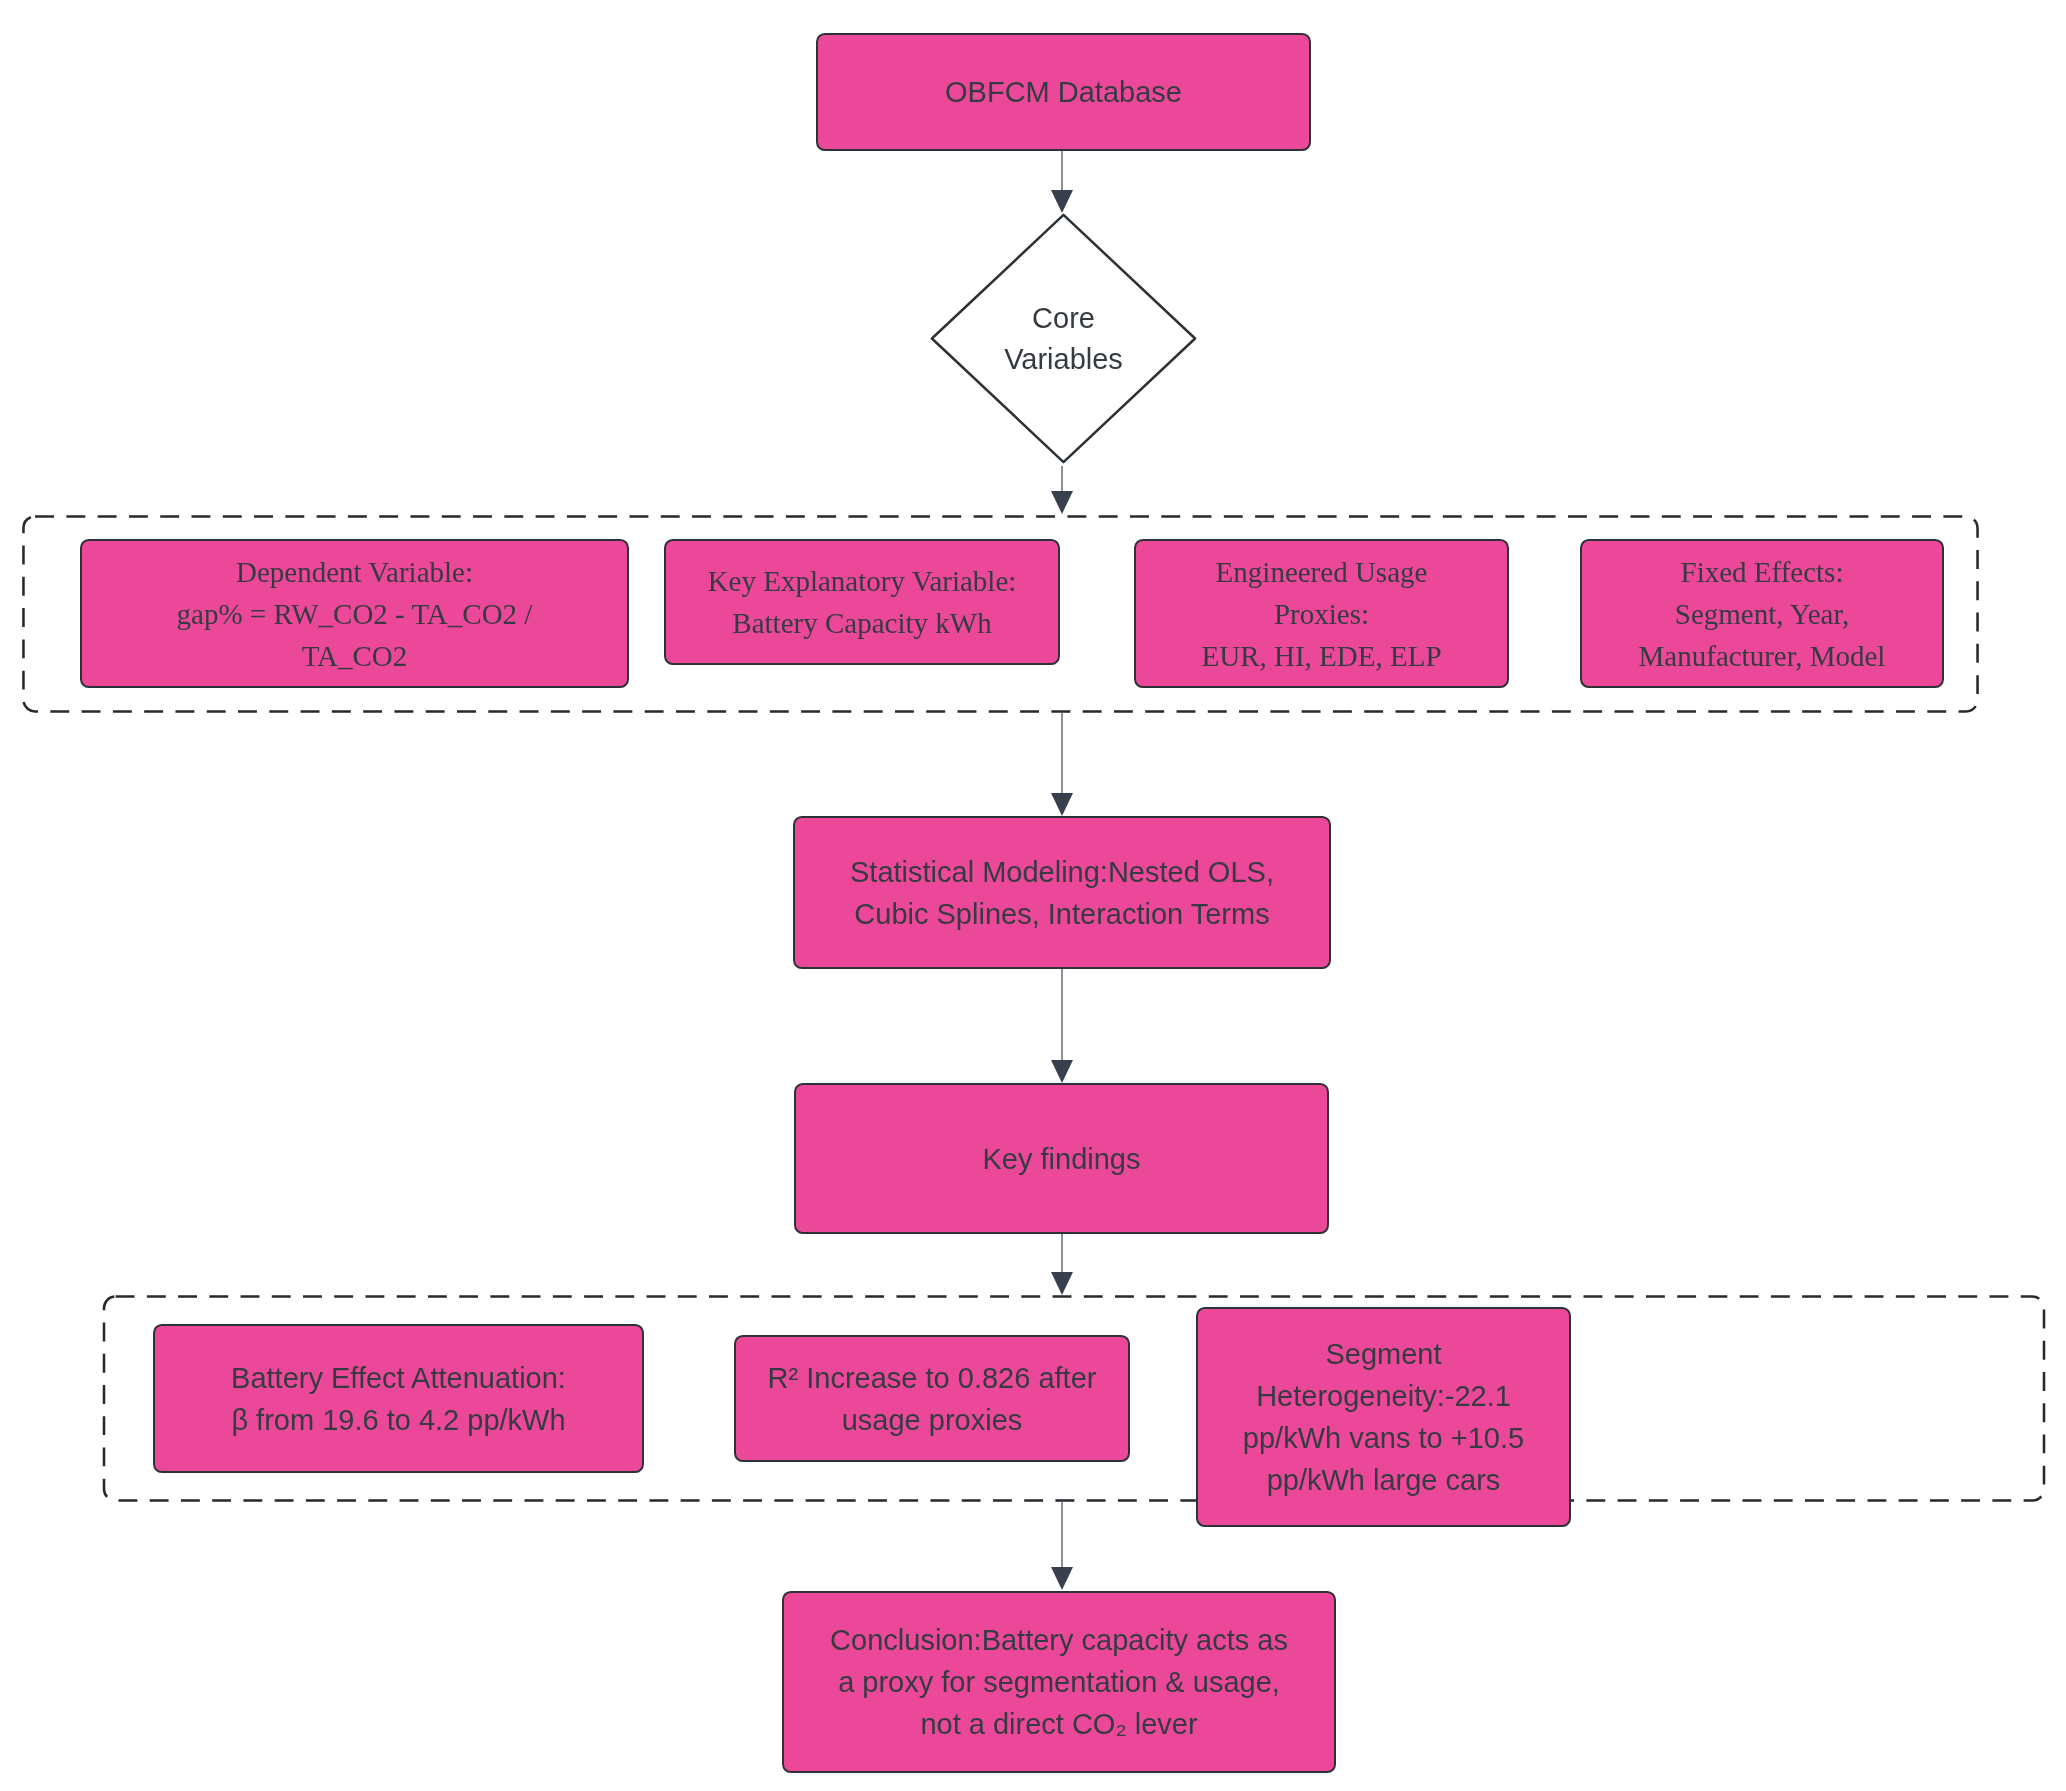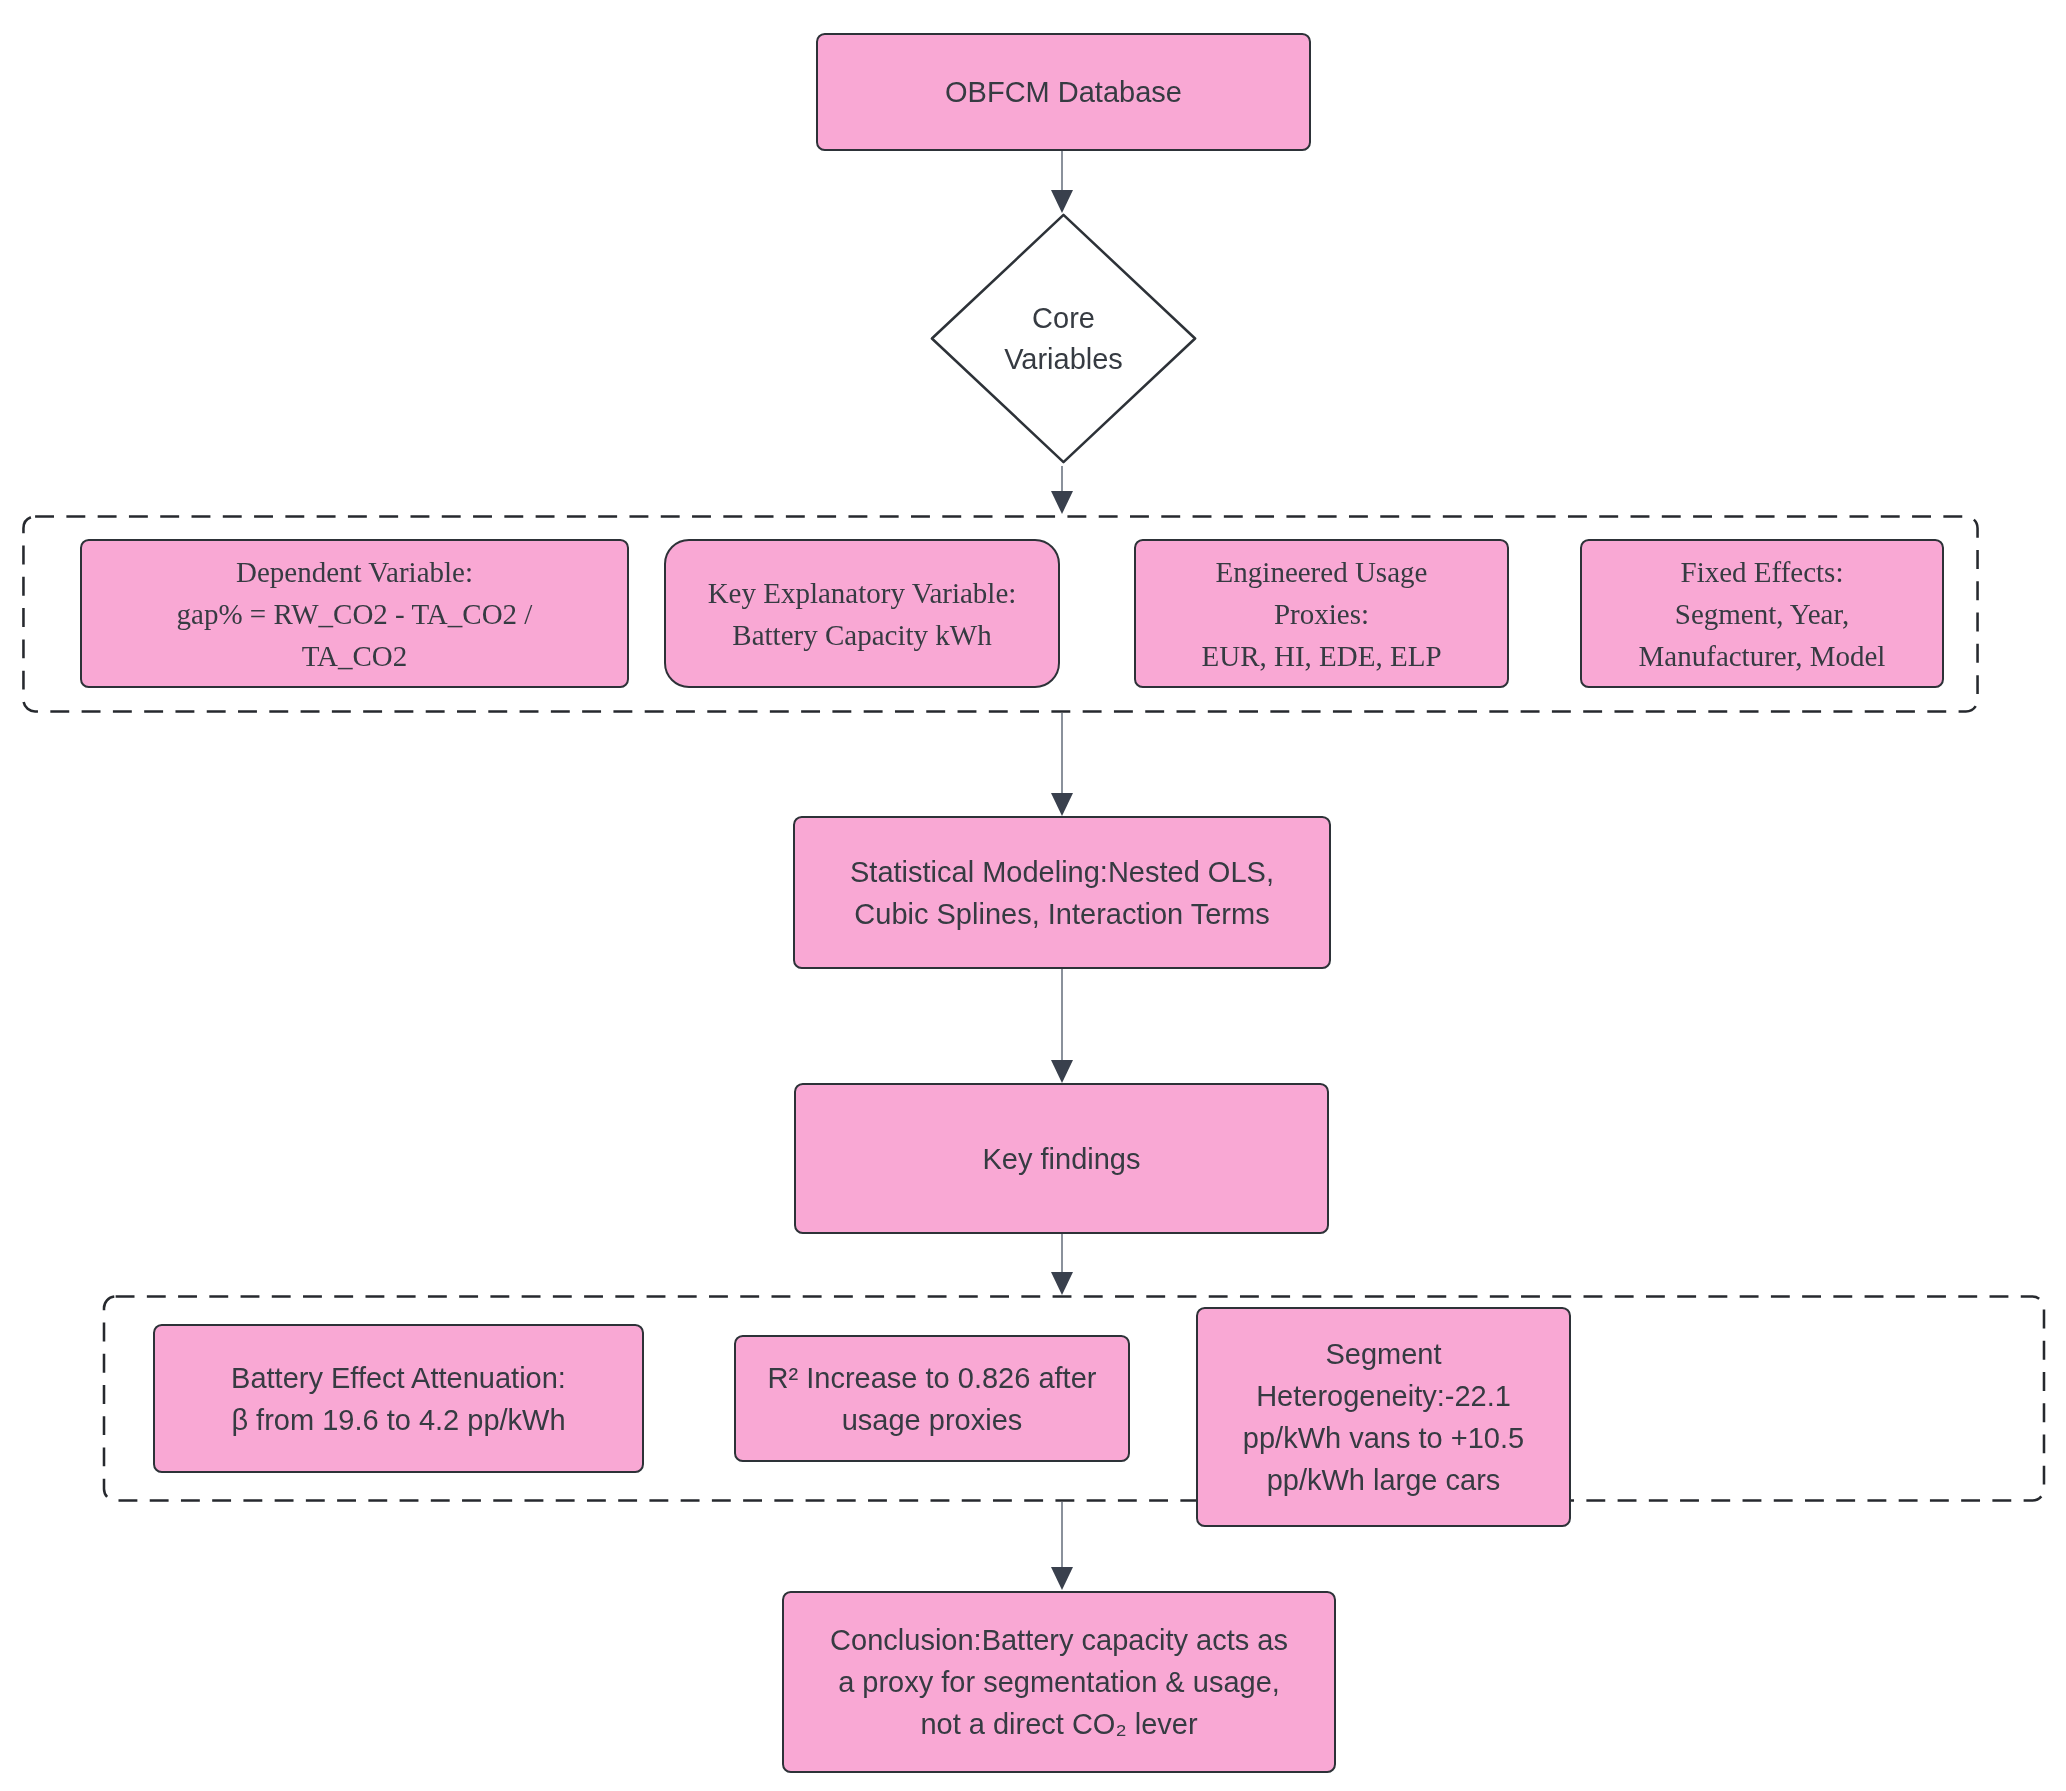--- a/index.html
+++ b/index.html
@@ -15,21 +15,21 @@
     position:relative;
     width:2066px;
     height:1791px;
     background:var(--background);
     font-family:"Liberation Sans","DejaVu Sans",sans-serif;
     color:var(--text);
   }
   .node{
     position:absolute;
     box-sizing:border-box;
-    background:#f9a8d4;
+    background:#ec4899;
     border:2.2px solid var(--border);
     border-radius:8.7px;
     display:flex;
     align-items:center;
     justify-content:center;
     text-align:center;
     white-space:pre-line;
     font-size:29px;
     line-height:42px;
     padding:4.4px 10.2px;
@@ -101,21 +101,21 @@
     <span class="head"></span>
   </div>
 
   <div class="group" style="left:22px;top:515px;width:1957px;height:198px;font-family:Liberation Serif, serif;">
     <svg class="dash-rect" width="1957" height="198" viewBox="0 0 2690 272">
       <rect x="2" y="2" width="2686" height="268" rx="16"></rect>
     </svg>
     <div class="node" style="left:58px;top:24px;width:549px;height:149px;">Dependent Variable:
 gap% = RW_CO2 - TA_CO2 /
 TA_CO2</div>
-    <div class="node" style="left:642px;top:24px;width:396px;height:149px;border-radius:25px;">Key Explanatory Variable:
+    <div class="node" style="left:642px;top:24px;width:396px;height:126px;">Key Explanatory Variable:
 Battery Capacity kWh</div>
     <div class="node" style="left:1112px;top:24px;width:375px;height:149px;">Engineered Usage
 Proxies:
 EUR, HI, EDE, ELP</div>
     <div class="node" style="left:1558px;top:24px;width:364px;height:149px;">Fixed Effects:
 Segment, Year,
 Manufacturer, Model</div>
   </div>
 
   <div class="arrow" style="left:1061px;top:713px;height:80px;">

